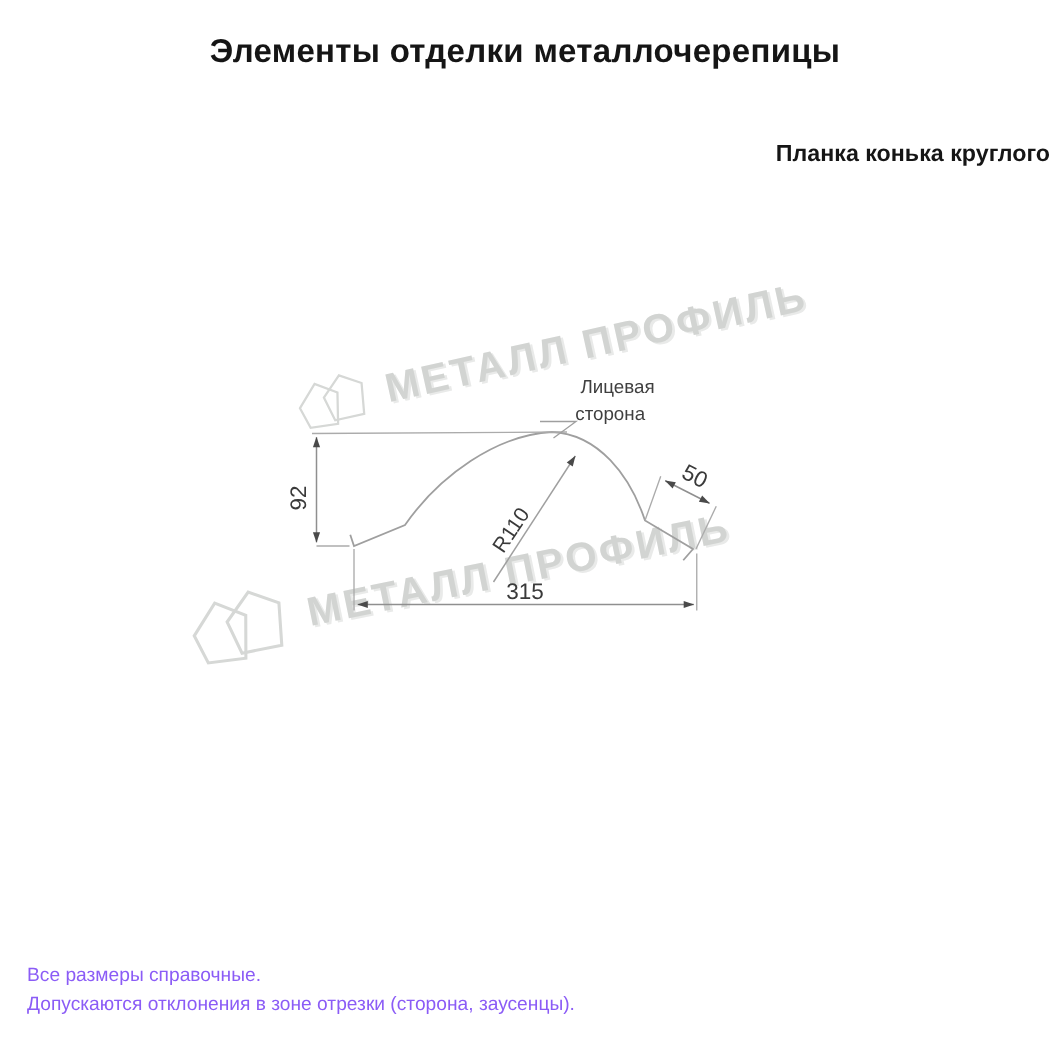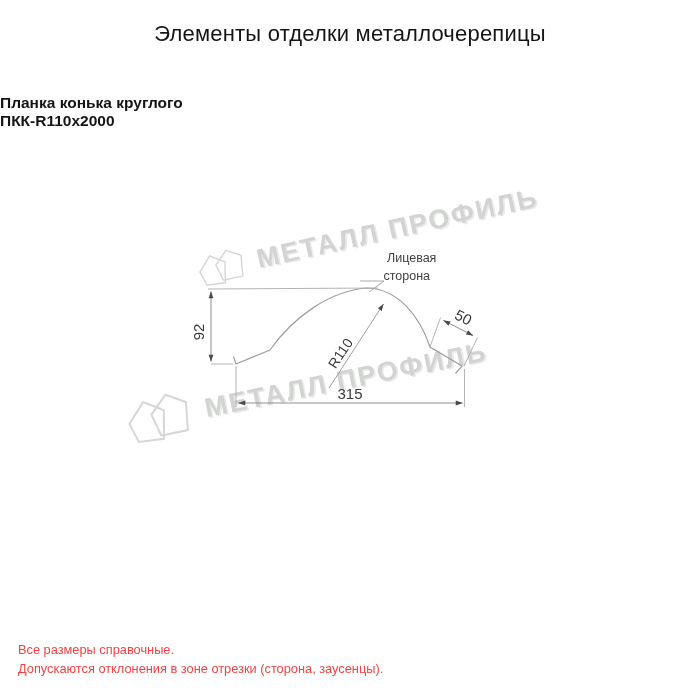--- a/index.html
+++ b/index.html
@@ -1,32 +1,32 @@
 <!DOCTYPE html>
 <html><head>
 <meta charset="utf-8">
 <style>
   html,body{margin:0;padding:0;background:#ffffff;}
   body{width:700px;height:700px;position:relative;overflow:hidden;
        font-family:"Liberation Sans", sans-serif;}
   .page-title{position:absolute;left:0;right:0;top:21px;text-align:center;
-       font-size:22px;font-weight:normal;color:#151515;letter-spacing:0.2px;}
-  .subtitle{position:absolute;left:0;right:0;top:94px;text-align:left;
+       font-size:22px;font-weight:bold;color:#151515;letter-spacing:0.2px;}
+  .subtitle{position:absolute;left:0;right:0;top:94px;text-align:right;
        font-size:15.5px;font-weight:bold;color:#151515;line-height:18px;}
   .diagram-svg{position:absolute;left:0;top:0;width:700px;height:700px;}
   .watermark{position:absolute;display:flex;align-items:center;gap:8px;
        pointer-events:none;}
   .watermark .wm-text{font-size:27px;font-weight:bold;letter-spacing:2px;
        color:#d2d4d2;text-shadow:1.5px 1.5px 0 #e9eae9;white-space:nowrap;}
   .wm-1{left:196px;top:244px;width:350px;height:58px;
        transform:rotate(-12.5deg);transform-origin:0 50%;}
   .wm-2{left:124px;top:392px;width:370px;height:66px;
        transform:rotate(-11.5deg);transform-origin:0 50%;}
   .footer{position:absolute;left:18px;top:641px;font-size:12.8px;
-       color:#ef4444;line-height:18.5px;}
+       color:#8b5cf6;line-height:18.5px;}
   svg text{font-family:"Liberation Sans", sans-serif;fill:#3a3a3a;}
   .dim-label{font-size:15px;}
   .radius-label{font-size:14px;}
   .face-label{font-size:12.5px;fill:#3f3f3f;}
 </style>
 </head>
 <body>
 
 <div class="watermark wm-1">
   <svg width="72" height="54" viewBox="0 0 80 60">
@@ -40,21 +40,20 @@
   <svg width="84" height="62" viewBox="0 0 80 60">
     <path d="M6,30 L25,10 L45,23 L39,53 L12,51 Z" fill="none" stroke="#d6d8d6" stroke-width="2.2"></path>
     <path d="M31,25 L50,7 L70,19 L66,49 L37,49 Z" fill="none" stroke="#d6d8d6" stroke-width="2.2"></path>
   </svg>
   <span class="wm-text">МЕТАЛЛ ПРОФИЛЬ</span>
 </div>
 
 <div class="page-title">Элементы отделки металлочерепицы</div>
 <div class="subtitle">
   <div>Планка конька круглого</div>
-  <div>ПКК-R110х2000</div>
 </div>
 
 <svg class="diagram-svg" viewBox="0 0 700 700">
   <defs>
     <marker id="arr" viewBox="0 0 10 10" refX="9.6" refY="5" markerWidth="10" markerHeight="7" orient="auto-start-reverse" markerUnits="userSpaceOnUse">
       <path d="M0,1.6 L10,5 L0,8.4 Z" fill="#4a4a4a"></path>
     </marker>
   </defs>
 
   <path d="M 233.5,356.5 L 236,364 L 270,350

